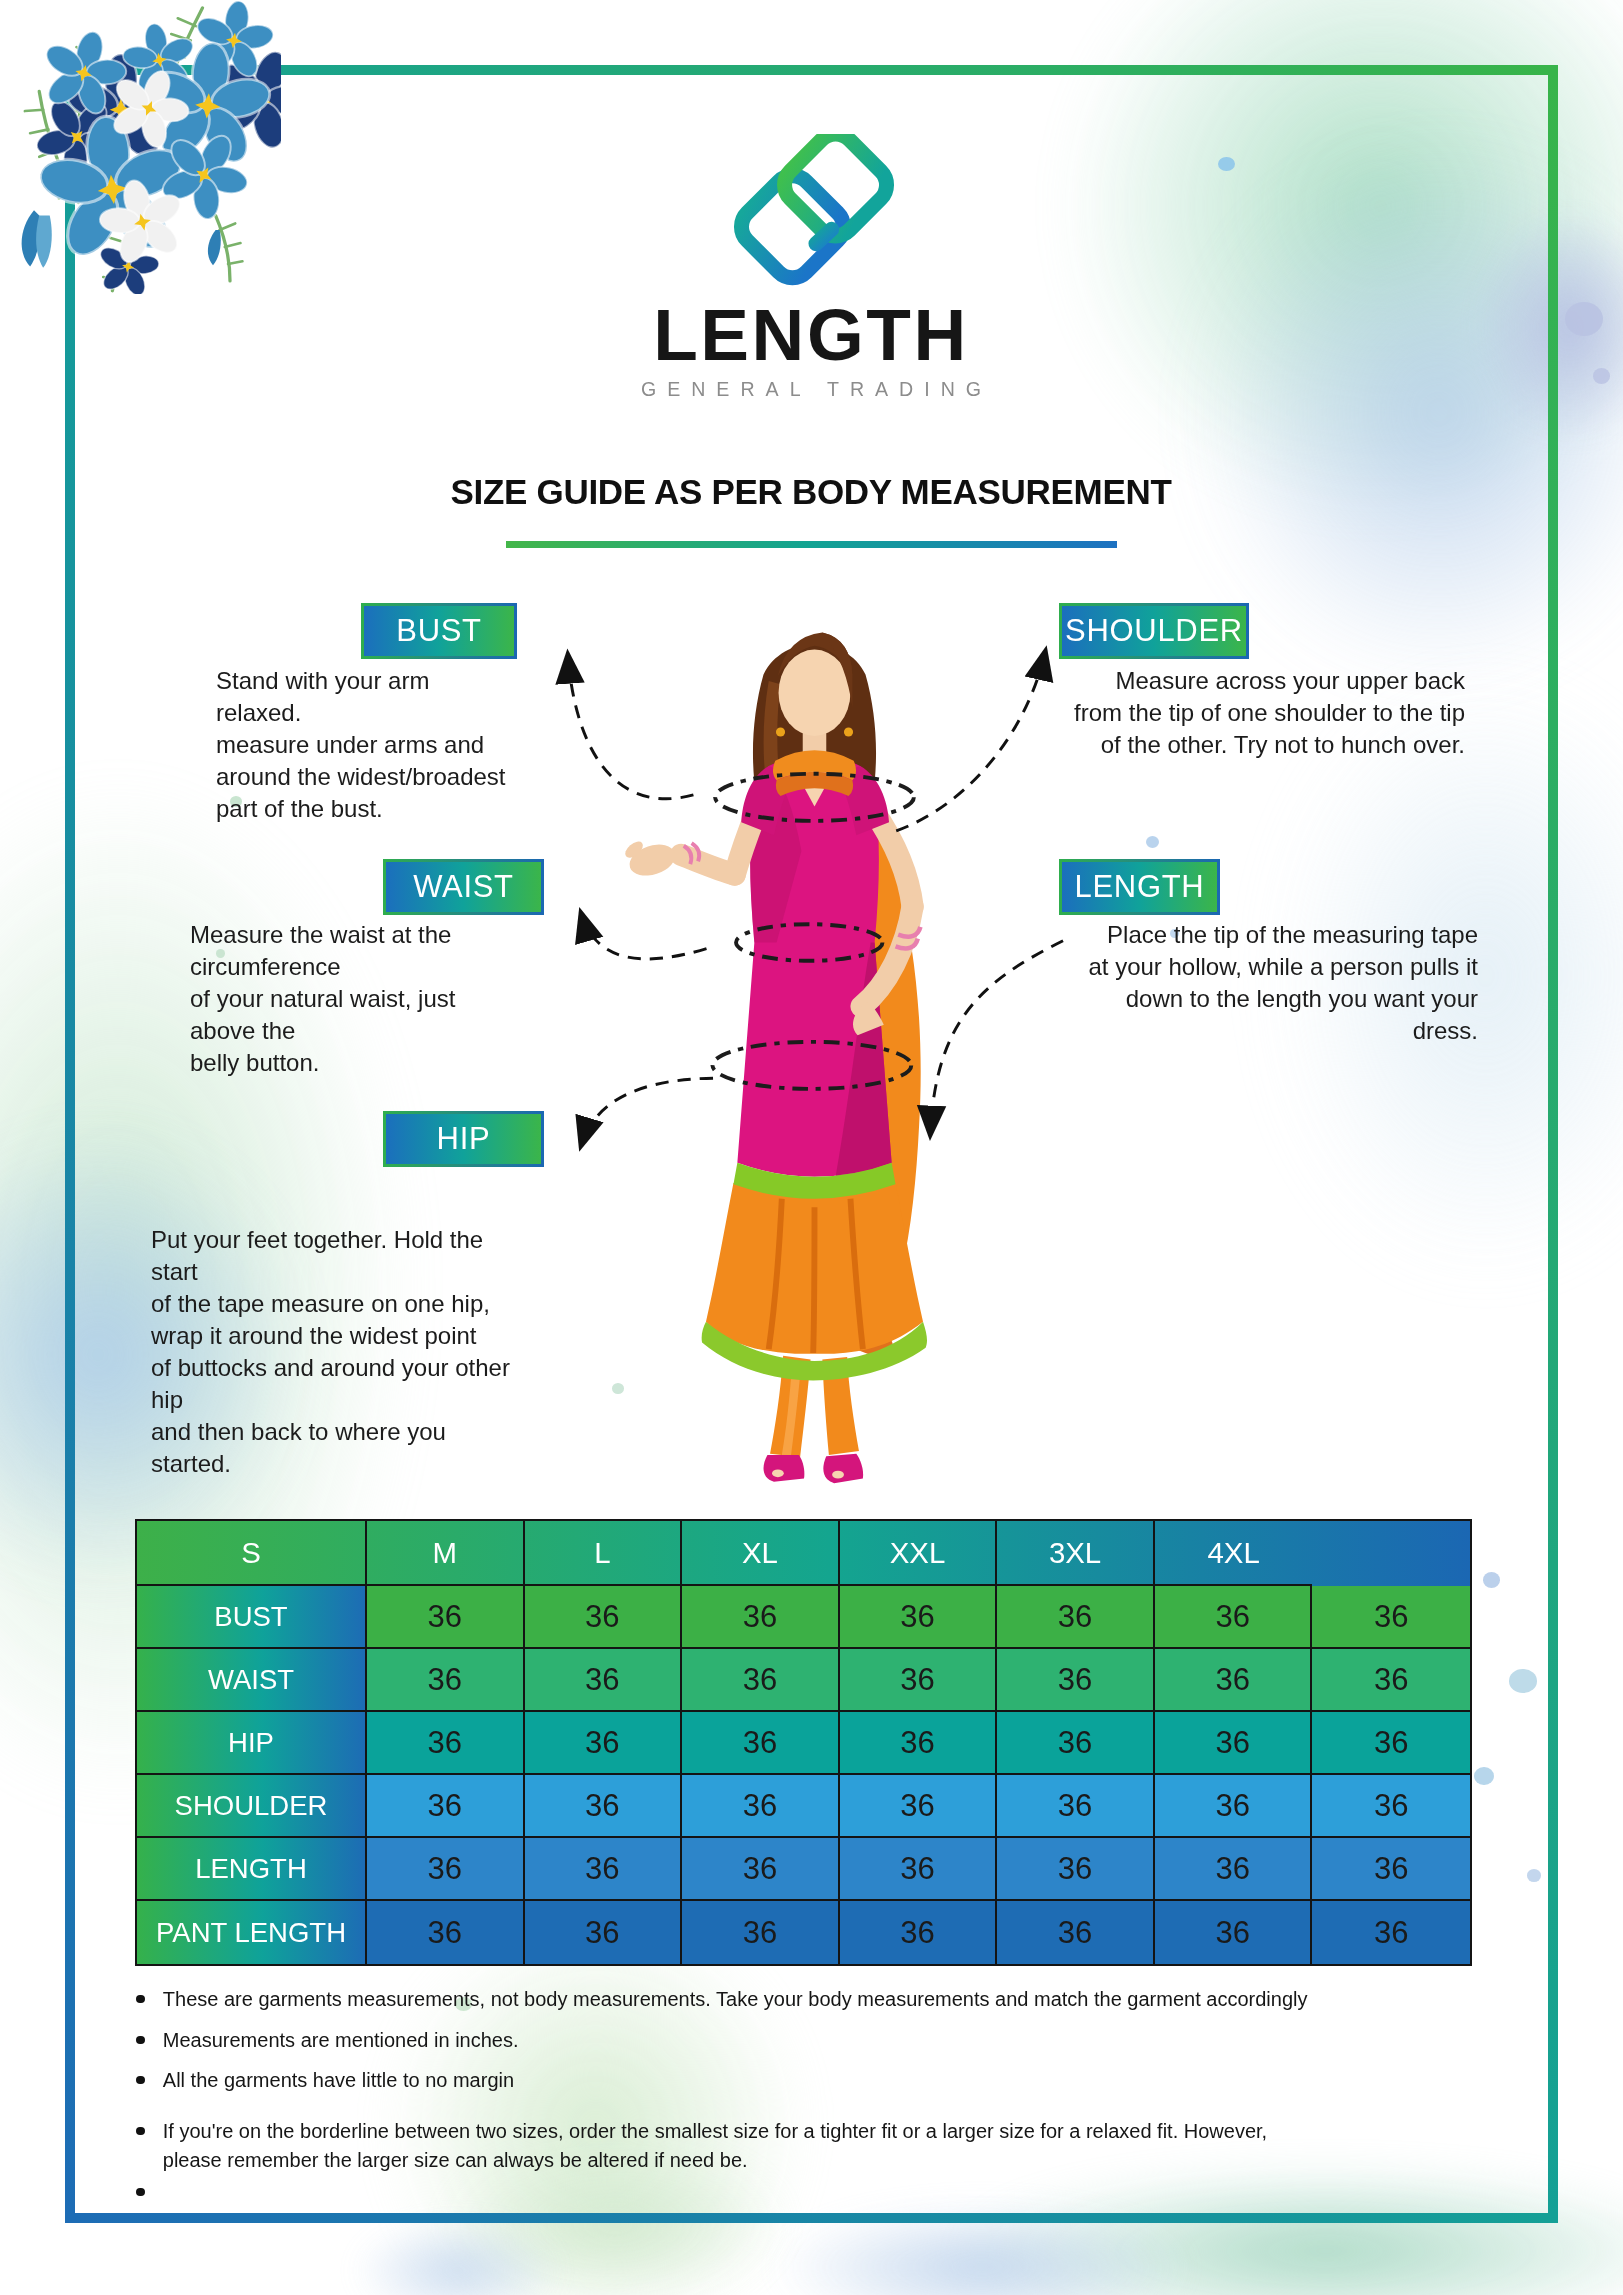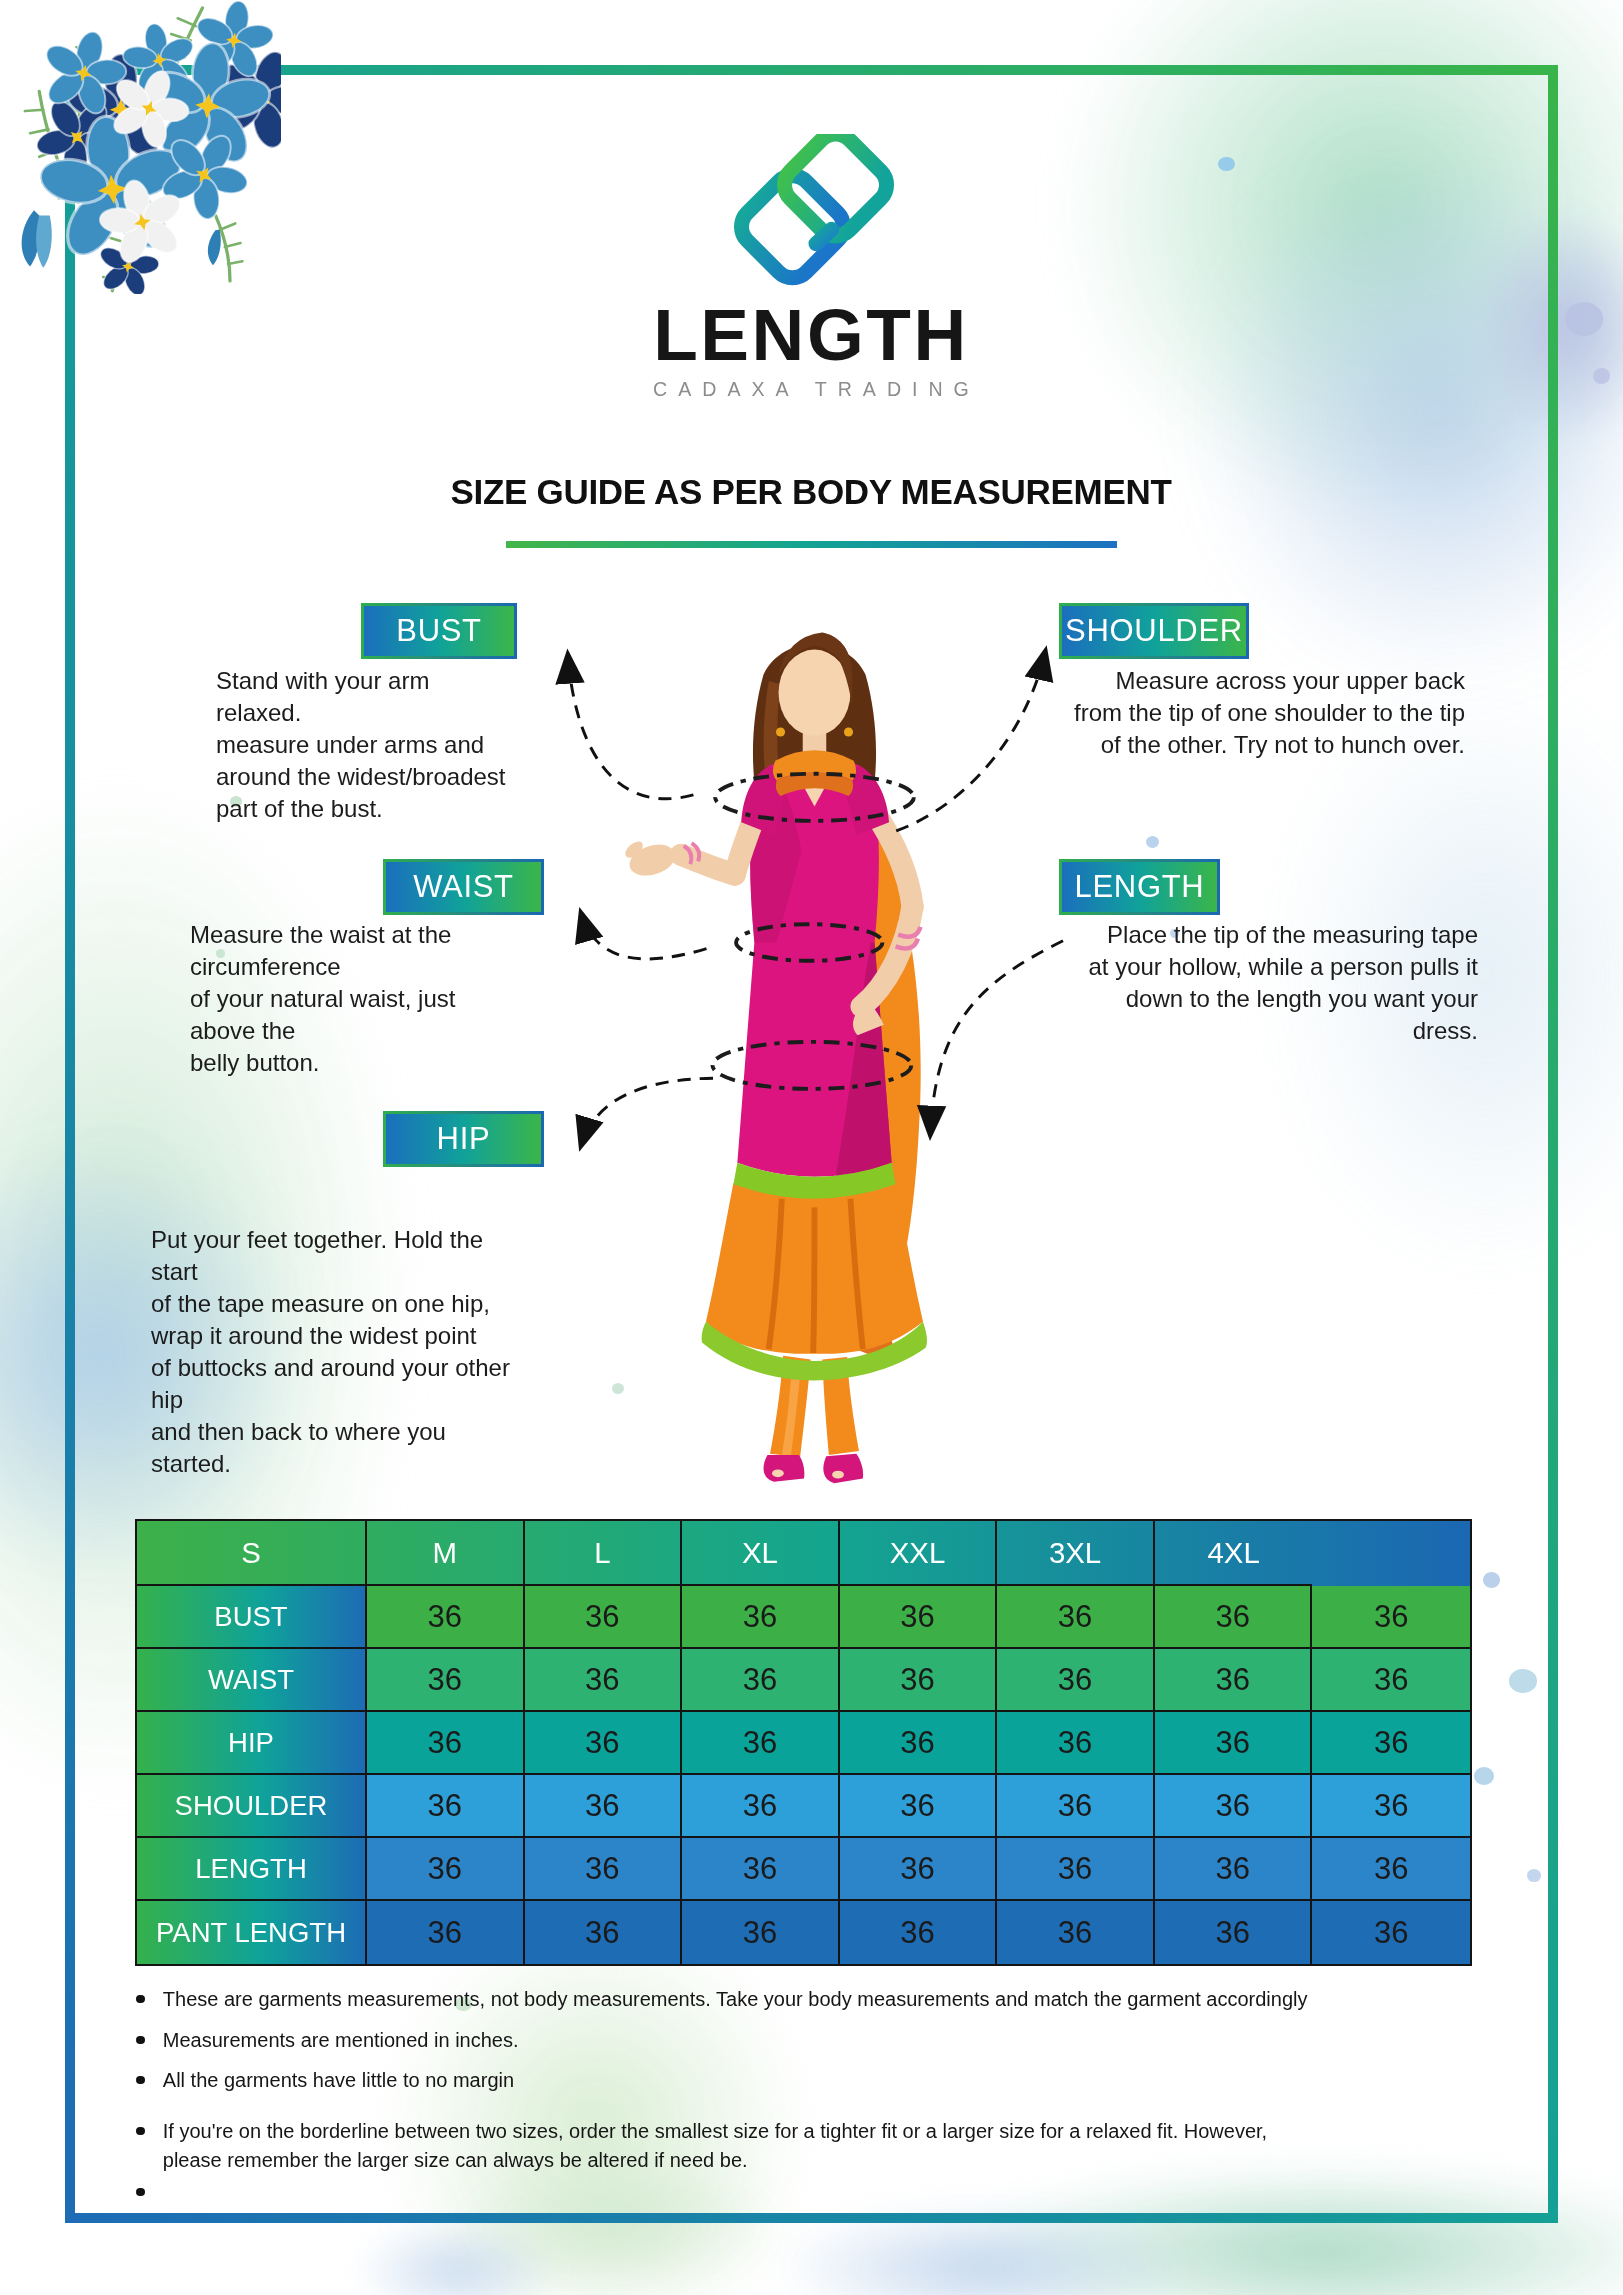--- a/index.html
+++ b/index.html
@@ -156,21 +156,21 @@
         <stop offset="0" stop-color="#14a59a"></stop>
           <stop offset="1" stop-color="#1b80c9"></stop>
       </linearGradient>
     </defs>
     <rect x="28" y="78" width="128" height="128" rx="30" fill="none" stroke="url(#lgBlue)" stroke-width="23" transform="rotate(-45 92 142)"></rect>
     <rect x="94" y="14" width="128" height="128" rx="30" fill="none" stroke="url(#lgGreen)" stroke-width="23" transform="rotate(-45 158 78)"></rect>
     <path d="M118,128 L196,128" stroke="url(#lgMid)" stroke-width="23" stroke-linecap="round"></path>
     <path d="M128,168 L152,146" stroke="url(#lgMid)" stroke-width="23" stroke-linecap="round"></path>
   </svg>
   <div class="brand-name">LENGTH</div>
-  <div class="brand-tagline">CADAXA TRADING</div>
+  <div class="brand-tagline">GENERAL TRADING</div>
 
   <div class="page-title">SIZE GUIDE AS PER BODY MEASUREMENT</div>
   <div class="title-bar"></div>
 
   <div class="badge" style="left:361px;top:603px;width:156px;height:56px;">
     <div class="badge-inner">BUST</div>
   </div>
   <div class="desc right" style="left:216px;top:665px;width:301px;">Stand with your arm relaxed.
 measure under arms and
 around the widest/broadest

